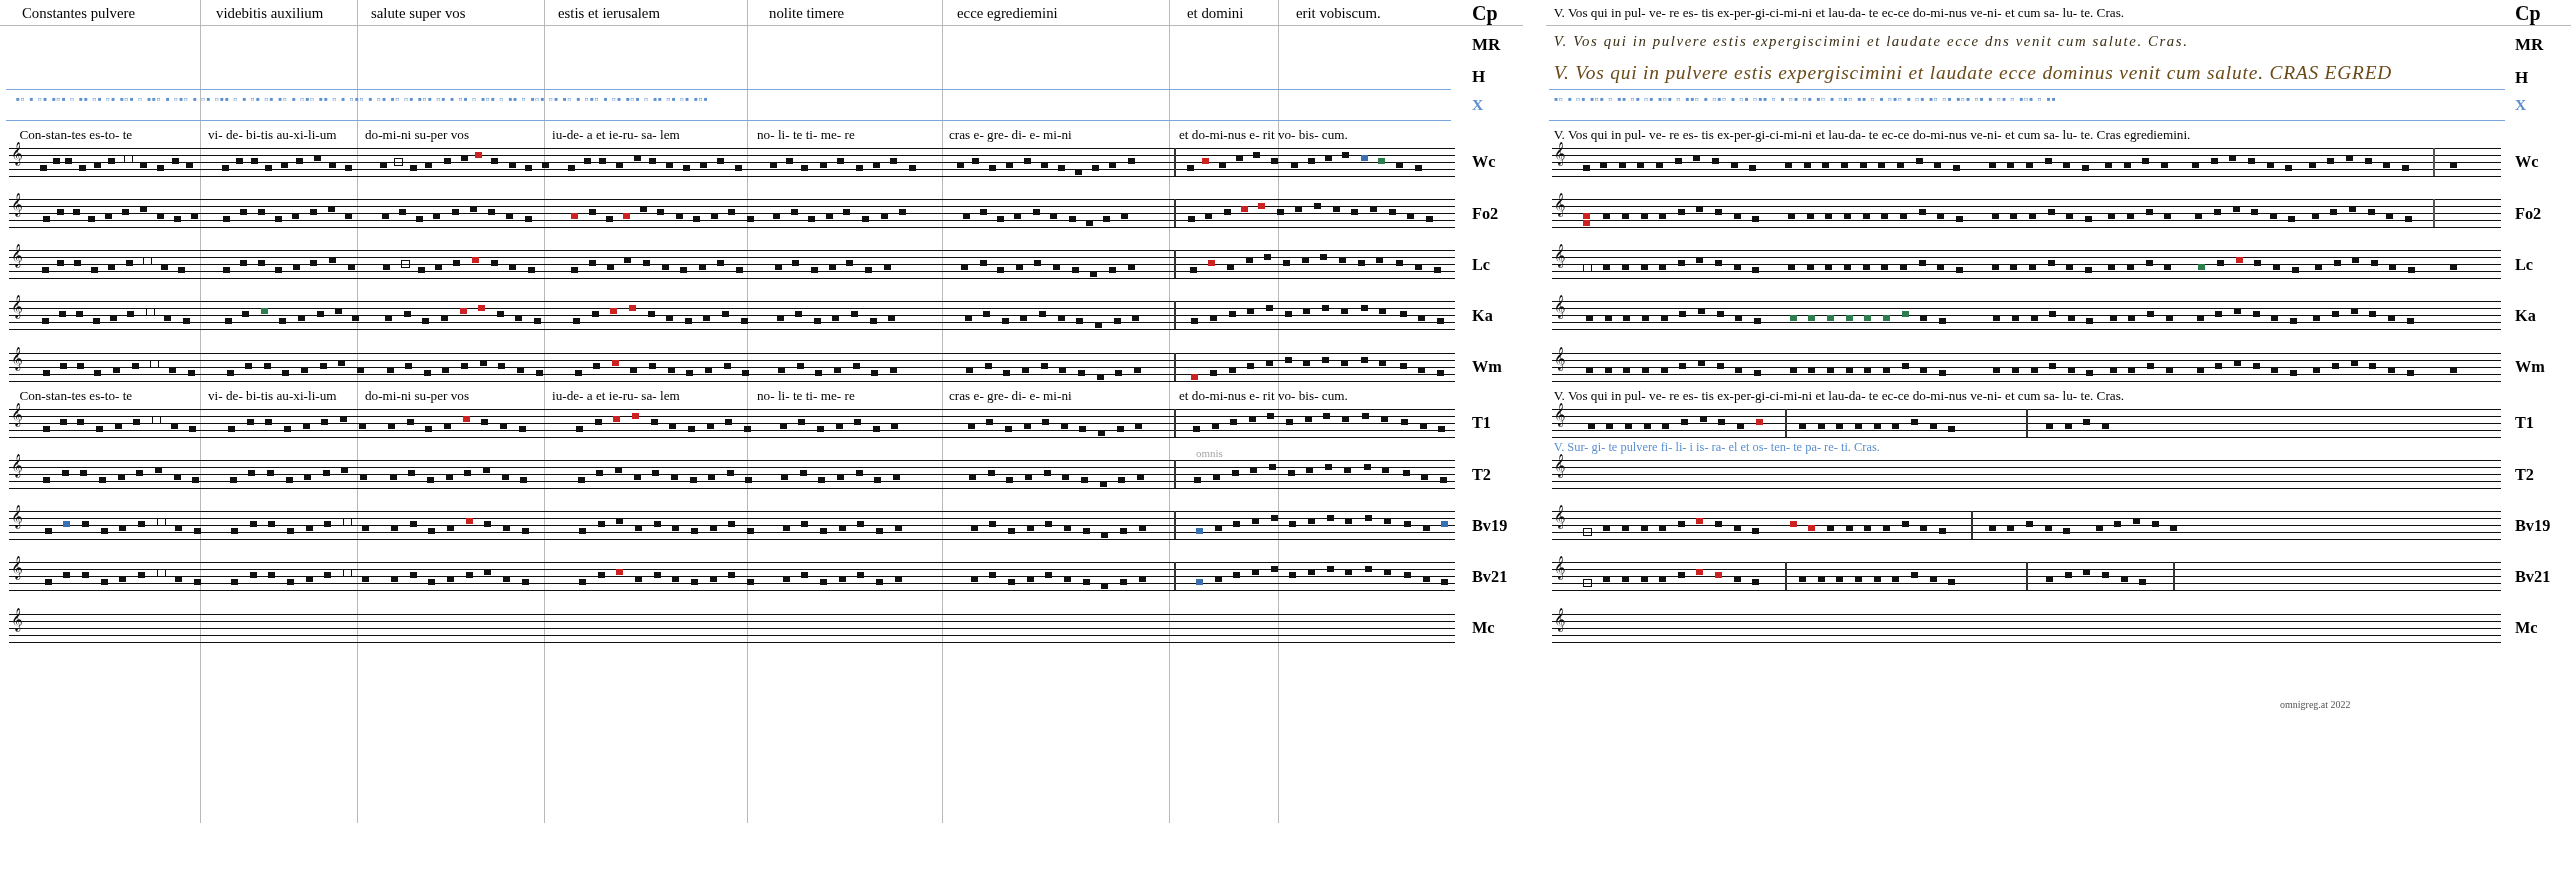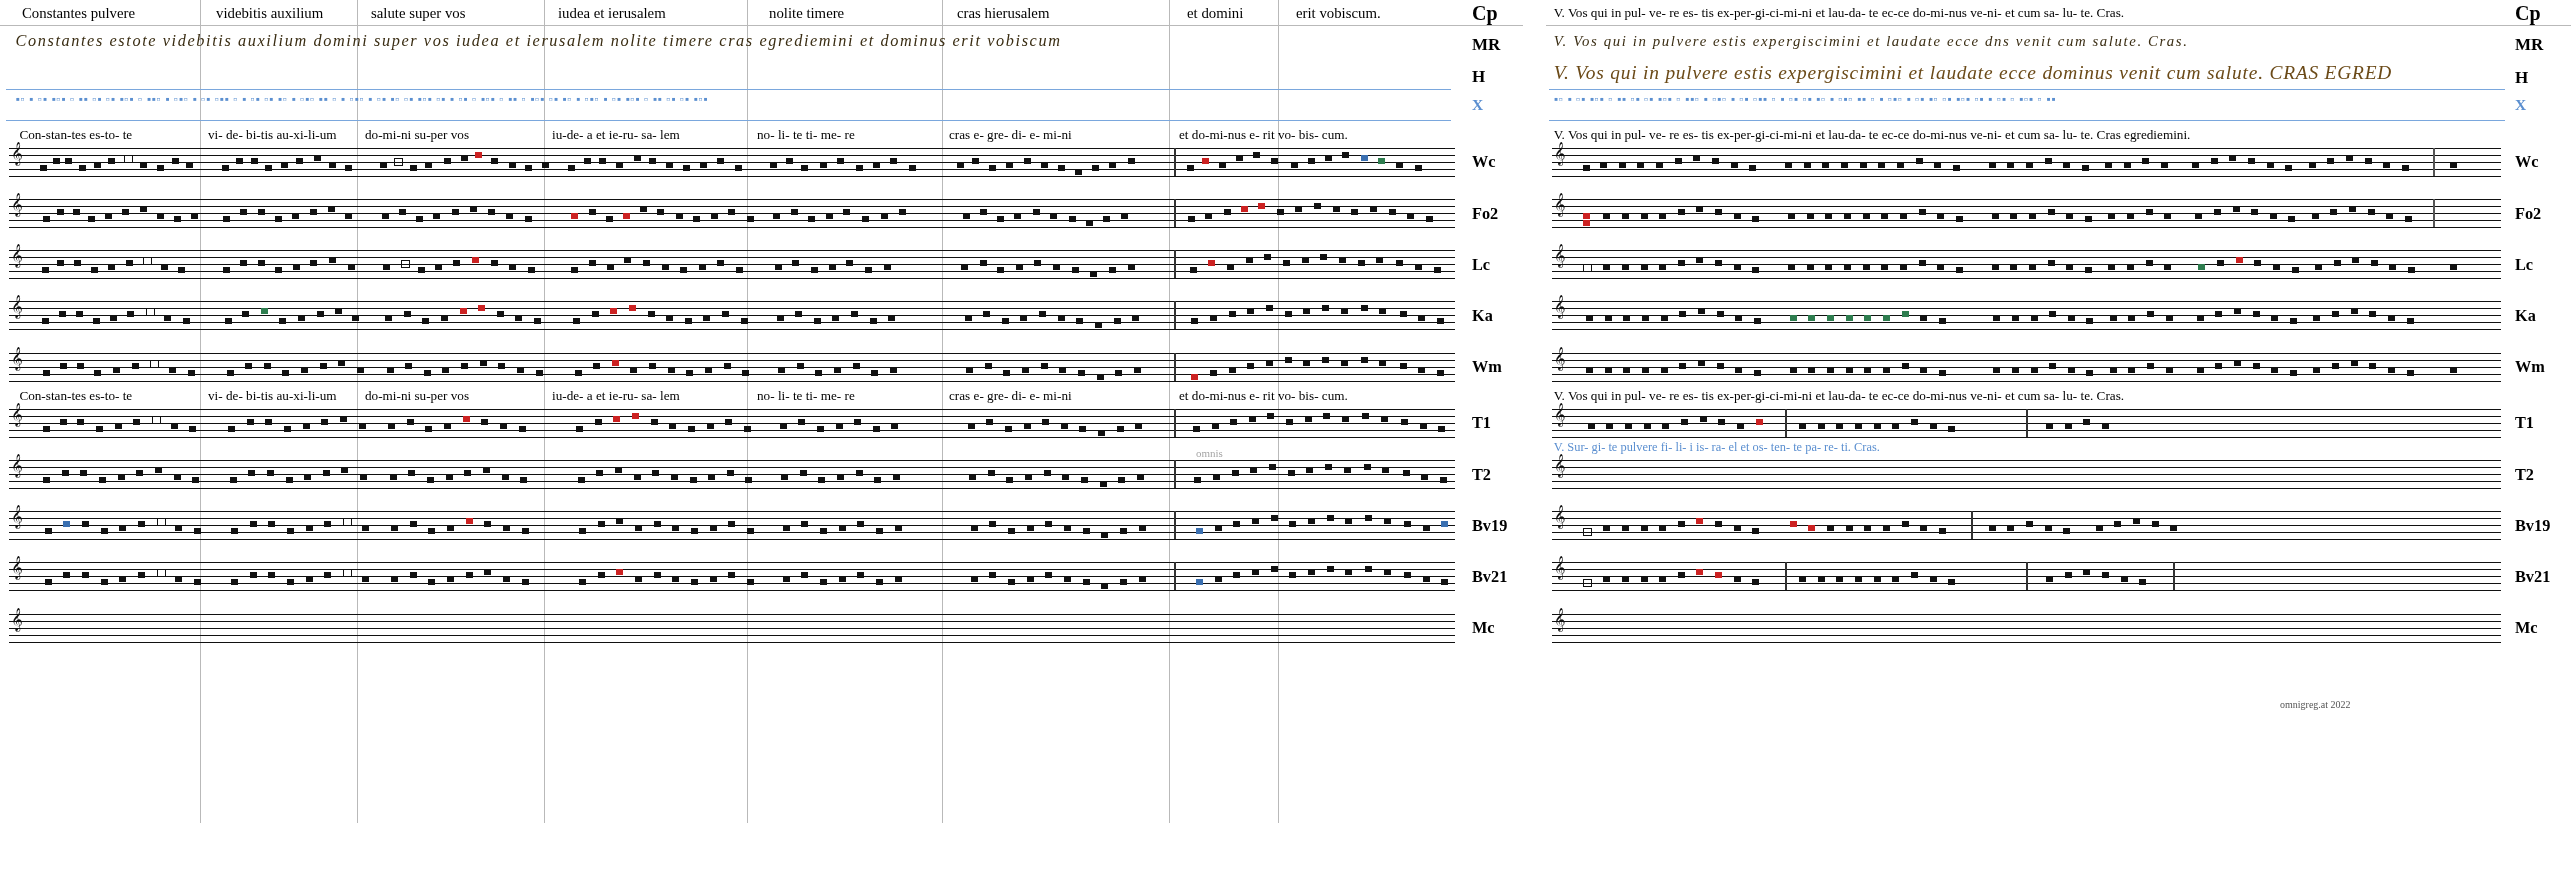--- a/index.html
+++ b/index.html
@@ -172,30 +172,29 @@
     <div class="colsep" style="left:357px;  height:823px;"></div>
     <div class="colsep" style="left:544px;  height:823px;"></div>
     <div class="colsep" style="left:747px;  height:823px;"></div>
     <div class="colsep" style="left:942px; height:823px;"></div>
     <div class="colsep" style="left:1169px; height:823px;"></div>
     <div class="colsep" style="left:1278px; height:823px;"></div>
 
     <div class="incipit" style="left:22px;  top:4.7px;">Constantes pulvere</div>
     <div class="incipit" style="left:216px; top:4.7px;">videbitis auxilium</div>
     <div class="incipit" style="left:371px; top:4.7px;">salute super vos</div>
-    <div class="incipit" style="left:558px; top:4.7px;">iudea et ierusalem</div>
+    <div class="incipit" style="left:558px; top:4.7px;">estis et ierusalem</div>
     <div class="incipit" style="left:769px; top:4.7px;">nolite timere</div>
-    <div class="incipit" style="left:957px;top:4.7px;">cras hierusalem</div>
+    <div class="incipit" style="left:957px;top:4.7px;">ecce egrediemini</div>
     <div class="incipit" style="left:1187px;top:4.7px;">et domini</div>
     <div class="incipit" style="left:1296px;top:4.7px;">erit vobiscum.</div>
     <div class="hdr-sep" style="left:0; top:25px; width:1523px;"></div>
 
     <div class="cp-label" style="left:1472px; top:1.6px;">Cp</div>
 
-    <div class="script mr" style="left:15.5px; top:31px; width:1437px; overflow:hidden;">Constantes estote   videbitis auxilium  domini super vos   iudea et ierusalem   nolite timere   cras egrediemini   et dominus erit vobiscum</div>
     <div class="rowlabel" style="left:1472px; top:35px; font-size:17px;">MR</div>
 
     <div class="rowlabel" style="left:1472px; top:67px; font-size:17px;">H</div>
 
     <div class="xband" style="left:6.2px; top:89px; width:1445px; height:29.5px;"></div>
     <div class="script x" style="left:15.5px; top:93px; width:1429px; overflow:hidden;">▪▫ ▪ ▫▪ ▪▫▪ ▫ ▪▪ ▫▪ ▫▪ ▪▫▪ ▫ ▪▪▫ ▪ ▫▪▫ ▪ ▫▪ ▫▪▪ ▫ ▪ ▫▪ ▫▪ ▪▫ ▪ ▫▪▫ ▪▪ ▫ ▪ ▫▪▫ ▪ ▫▪ ▪▫ ▫▪ ▪▫▪ ▫▪ ▪ ▫▪ ▫ ▪▫▪ ▫ ▪▪ ▫ ▪▫▪ ▫▪ ▪▫ ▪ ▫▪▫ ▪ ▫▪ ▪▫▪ ▫ ▪▪ ▫▪ ▫▪ ▪▫▪</div>
     <div class="rowlabel blue-text" style="left:1472px; top:96px; font-size:15.5px;">X</div>
 
     <div class="syl-row" style="left:19.4px;  top:127px;">Con-stan-tes es-to- te</div>
     <div class="syl-row" style="left:208px; top:127px;">vi- de- bi-tis au-xi-li-um</div>

